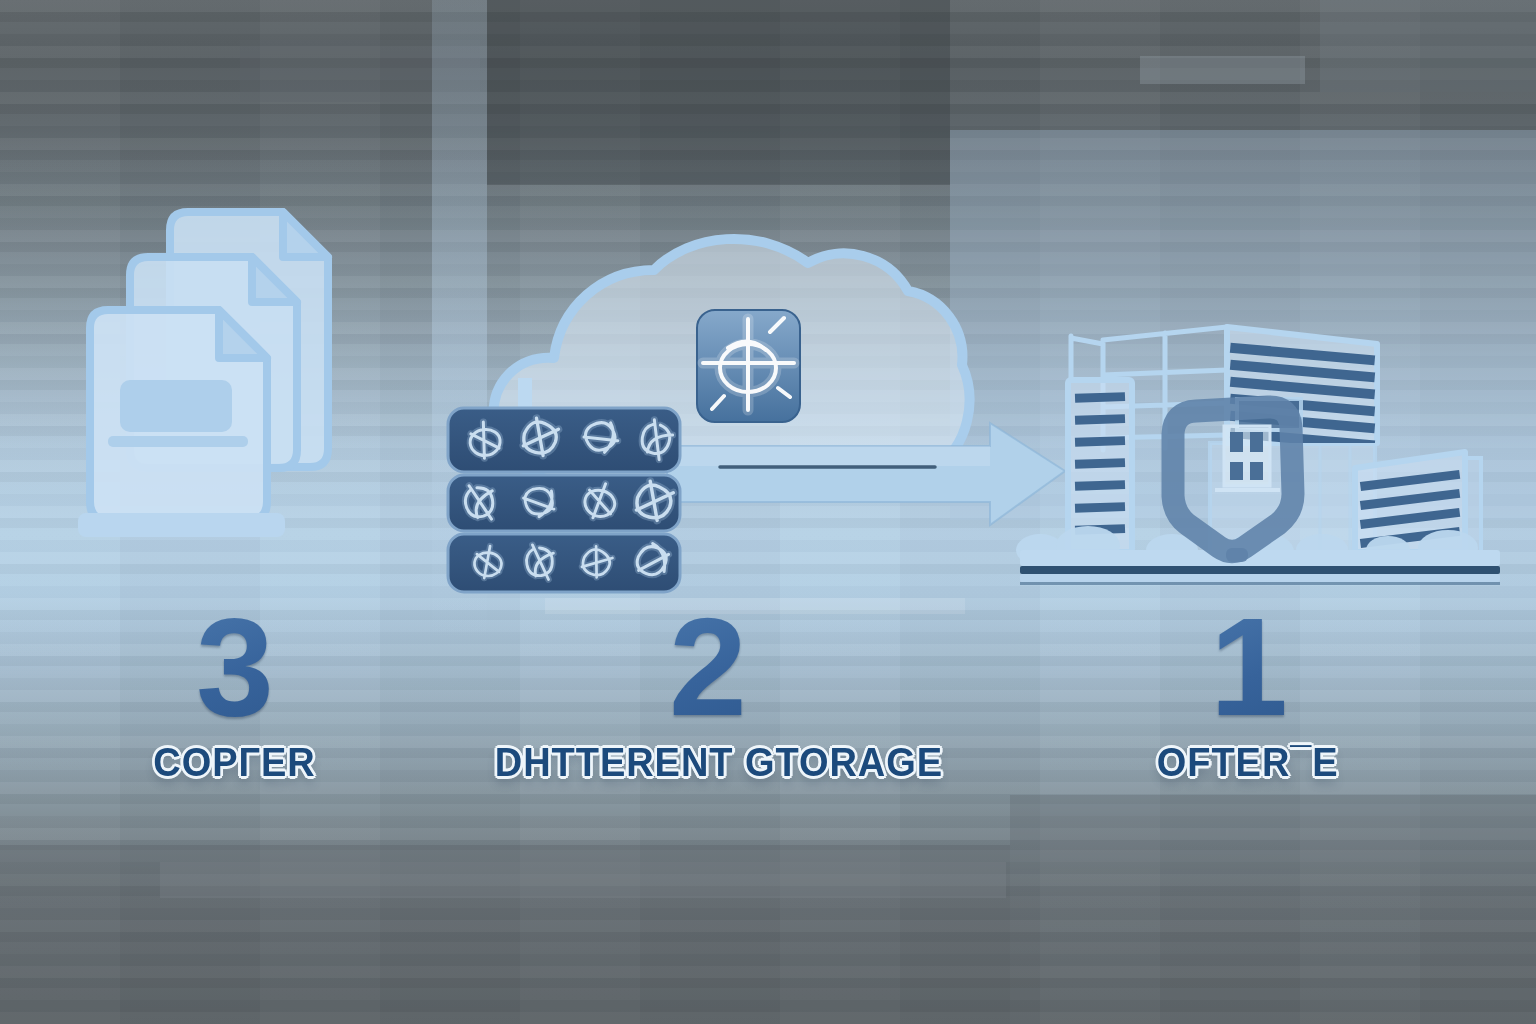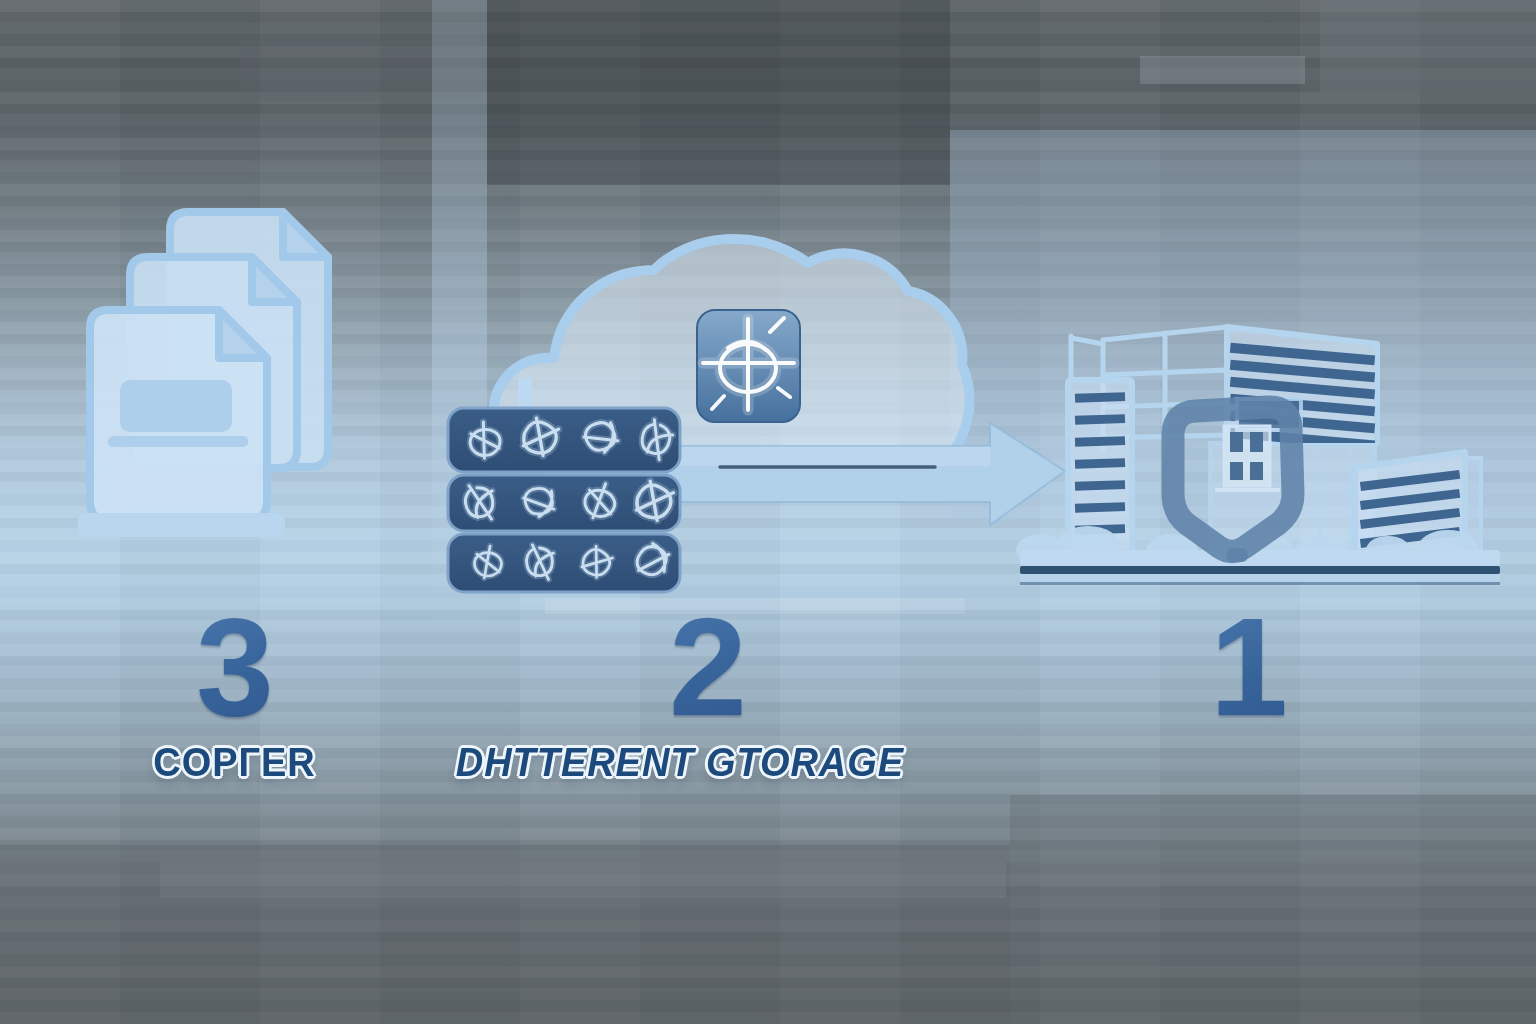--- a/index.html
+++ b/index.html
@@ -256,17 +256,20 @@
     </g>
   </svg>
 
   <div class="step-number" style="left:124px;top:597px;">3</div>
   <div class="step-number" style="left:597px;top:597px;">2</div>
   <div class="step-number" style="left:1138px;top:597px;">1</div>
 
   <div class="step-label" style="left:-26px;top:740px;">
     <span>COPГER</span>
   </div>
-  <div class="step-label" style="left:420px;top:740px;font-style:italic;">
+  <div class="step-label" style="left:459px;top:740px;">
     <span>DHTTERENT GTORAGE</span>
   </div>
+  <div class="step-label" style="left:988px;top:740px;">
+    <span>OFTER¯E</span>
+  </div>
 
 </div>
 
 </body></html>

